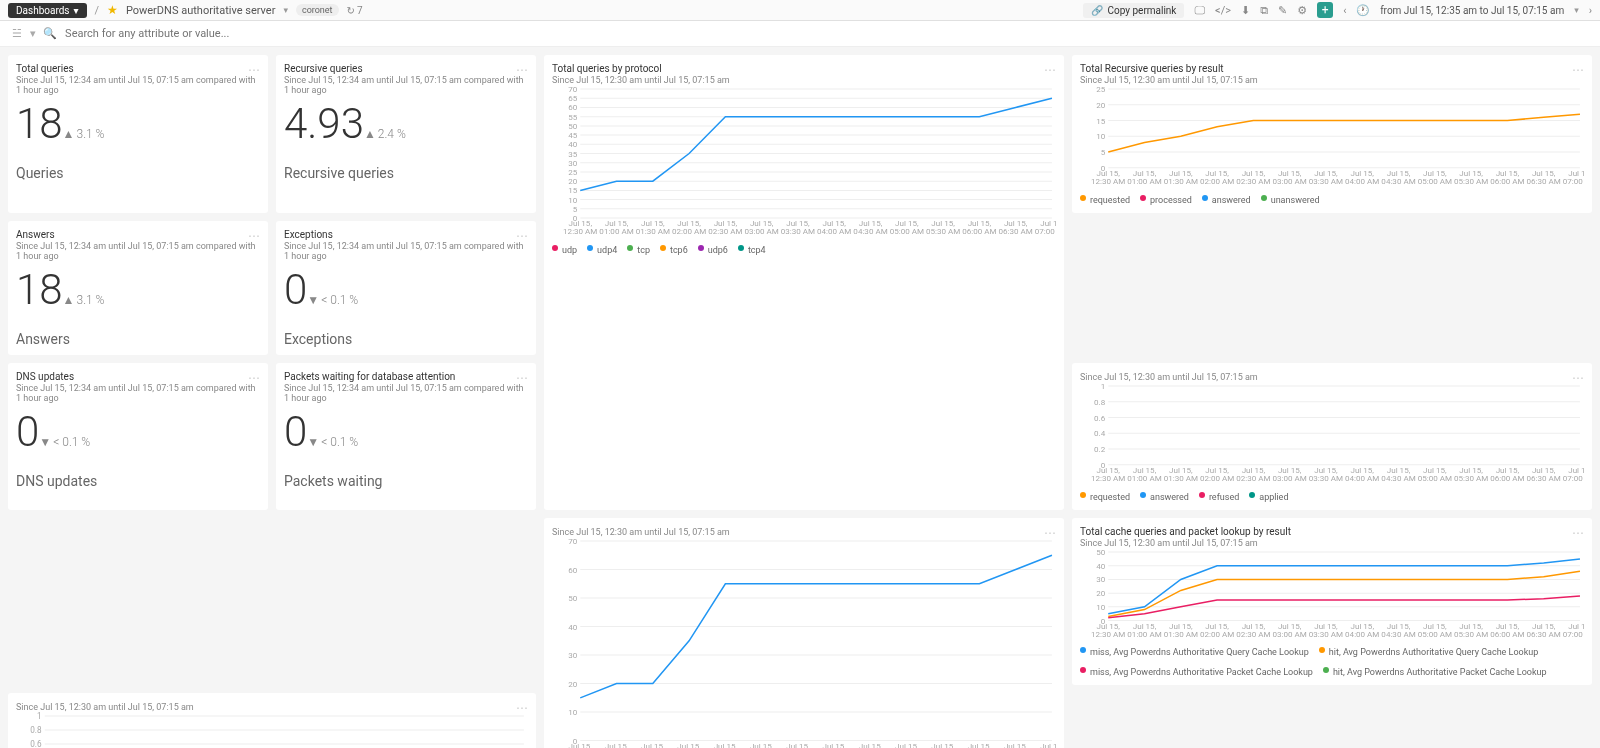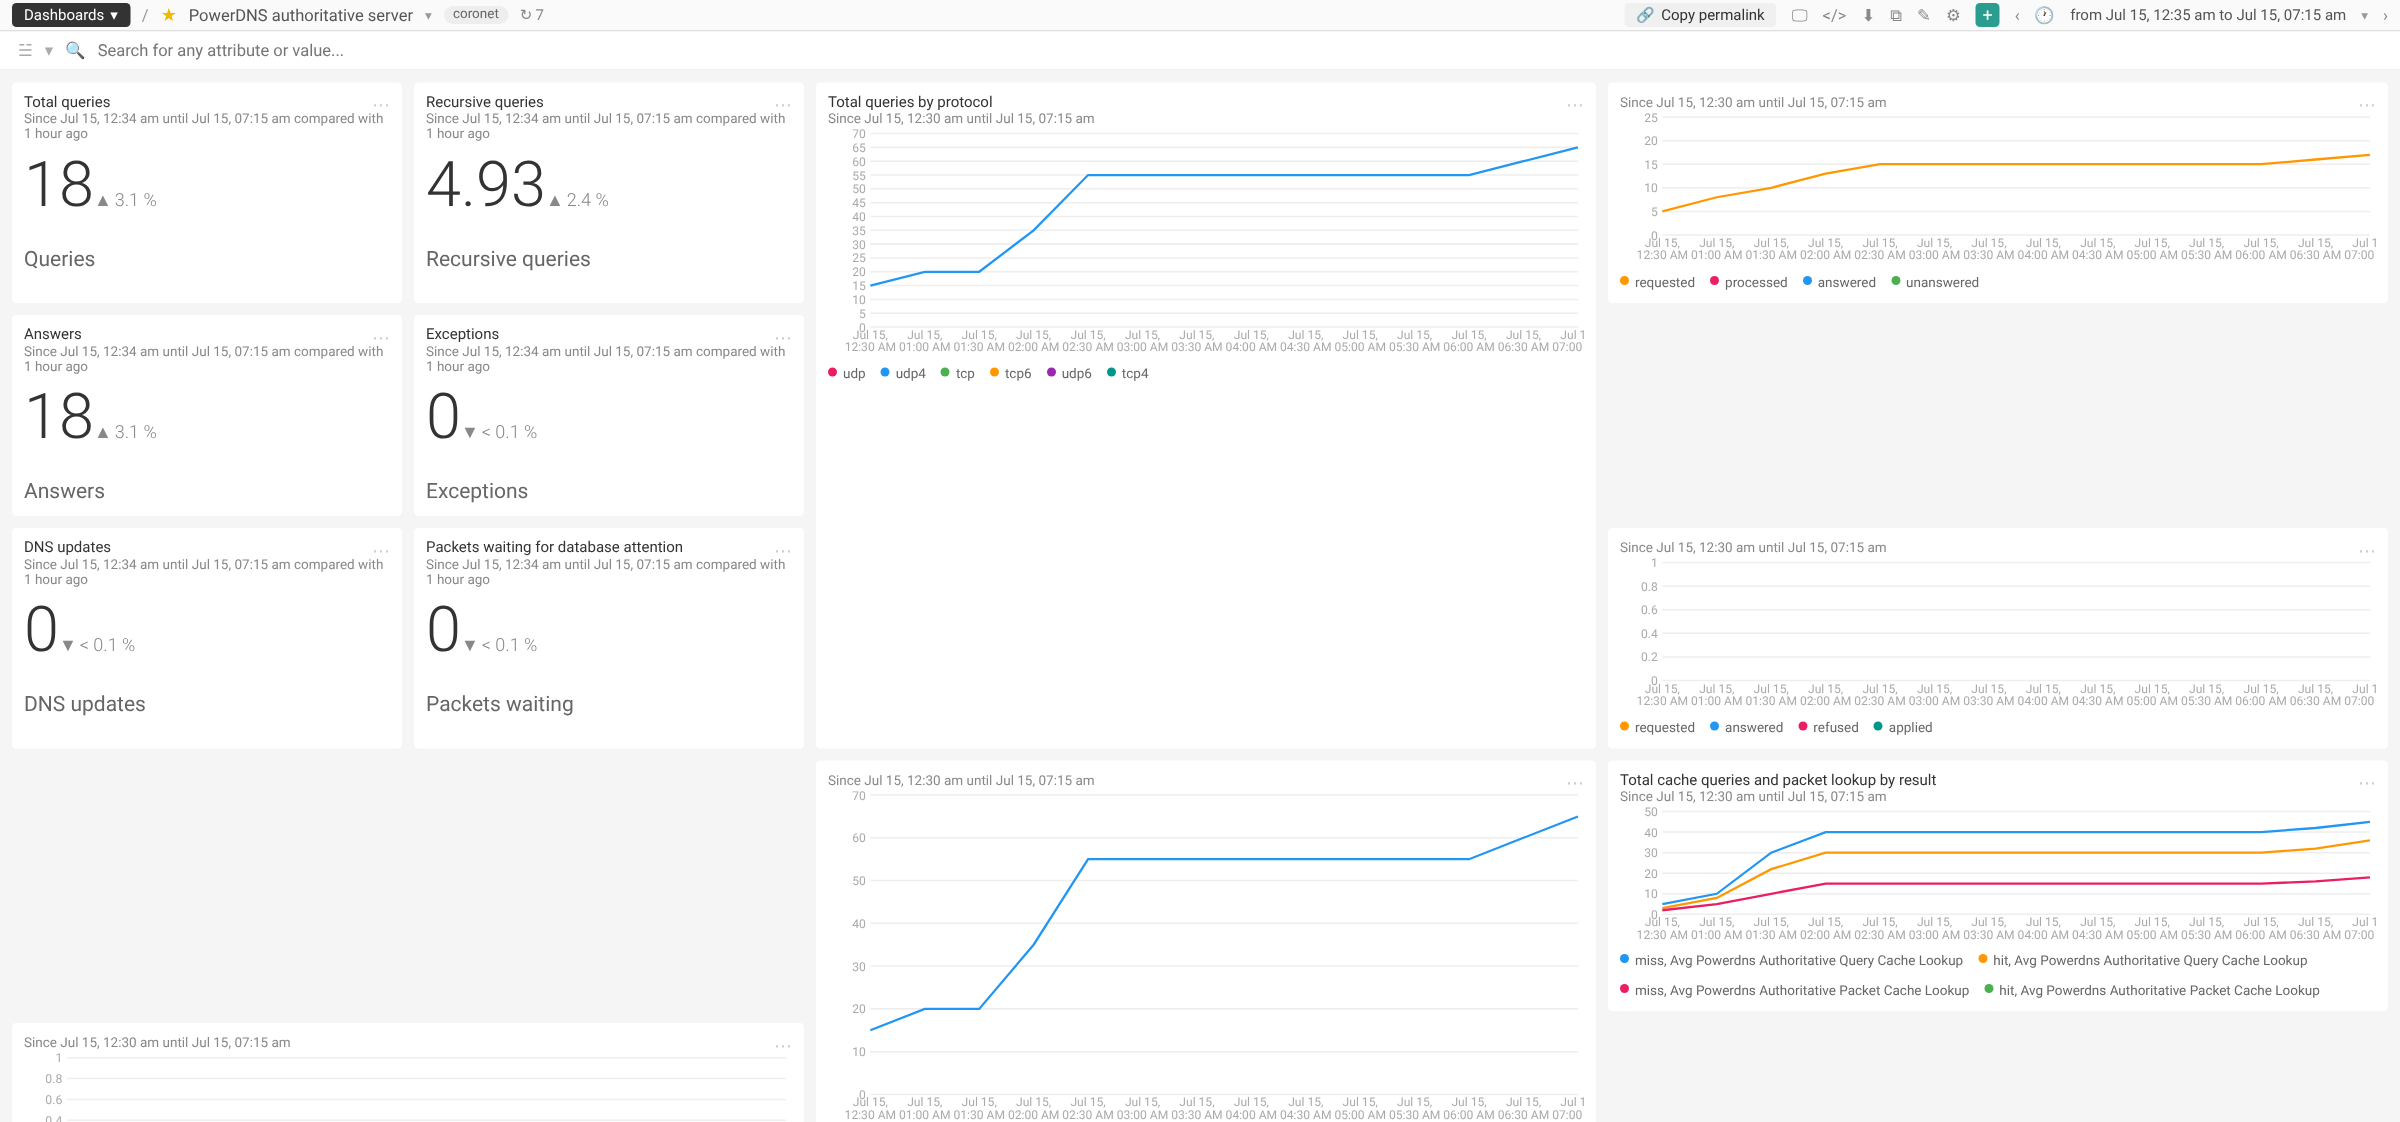--- a/index.html
+++ b/index.html
@@ -252,20 +252,21 @@
           <span>udp6</span>
         </span>
         <span class="legend-item">
           <span class="dot" style="background: rgb(0, 150, 136);"></span>
           <span>tcp4</span>
         </span>
       </div>
   </div>
 
   <div class="panel big-chart2">
+    <div class="panel-title">Total Recursive queries by result</div>
     <div class="panel-sub">Since Jul 15, 12:30 am until Jul 15, 07:15 am</div>
     <span class="panel-menu">⋯</span>
     <svg class="chart" viewBox="0 0 500 100">
         <line x1="28" x2="496" y1="82" y2="82" class="grid-line"></line>
         <text x="25" y="85" text-anchor="end" class="axis-text">0</text>
         <line x1="28" x2="496" y1="66.4" y2="66.4" class="grid-line"></line>
         <text x="25" y="69.4" text-anchor="end" class="axis-text">5</text>
         <line x1="28" x2="496" y1="50.8" y2="50.8" class="grid-line"></line>
         <text x="25" y="53.8" text-anchor="end" class="axis-text">10</text>
         <line x1="28" x2="496" y1="35.2" y2="35.2" class="grid-line"></line>

